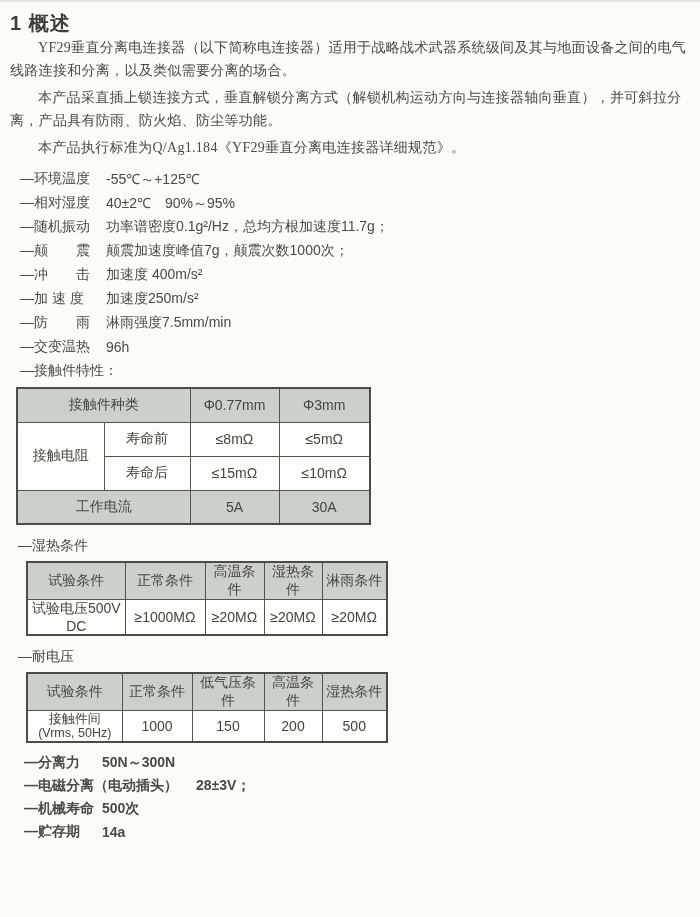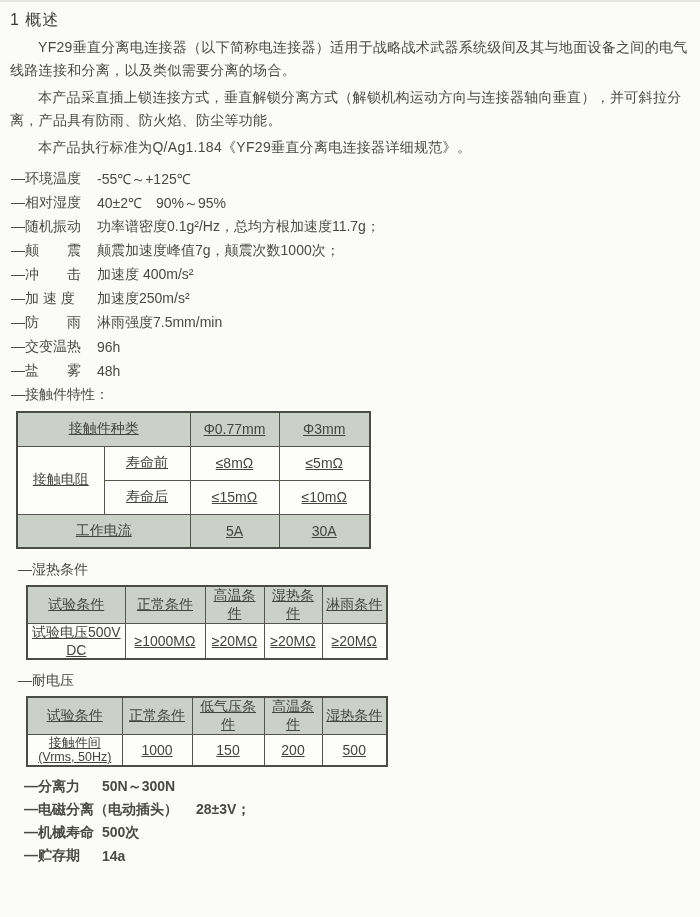--- a/index.html
+++ b/index.html
@@ -12,43 +12,42 @@
     overflow: hidden;
     position: relative;
   }
   body::before { 
     content: ""; position: absolute; top: 0; left: 0; right: 0; height: 2px;
     background: #e4e6e0;
   }
   .doc { padding: 10px 6px 0 8px; }
 
   .sec-title {
-    font-size: 16px; font-weight: normal; color: #3d3d38;
+    font-size: 20px; font-weight: bold; color: #3d3d38;
     letter-spacing: 1px; margin: 0 0 4px 2px; height: 22px;
   }
   .sec2-title { margin-top: 16px; }
 
   .para {
     font-size: 14px; line-height: 23px; text-indent: 28px;
-    margin: 4px 2px 0 2px; color: #4a4a44; letter-spacing: 0.3px;
+    margin: 4px 2px 0 2px; color: #4a4a44; letter-spacing: 0.3px; font-family: Liberation Serif, serif;
   }
 
   .spec-list { margin-top: 8px; }
   .spec-item {
     display: flex; align-items: center; height: 24px;
-    font-size: 14px; margin-left: 3px; color: #4a4a44;
+    font-size: 14px; margin-left: 12px; color: #4a4a44;
   }
   .spec-label { min-width: 86px; white-space: pre; }
   .spec-value { white-space: pre; }
 
   table {
     border-collapse: collapse;
     border: 2px solid #4c4c46;
     background: #fdfefb;
-    text-decoration: underline;
   }
   td {
     border: 1px solid #55554e;
     font-size: 14px; text-align: center; vertical-align: middle;
     color: #45453f; padding: 0 2px;
   }
   td.shaded { background: #cbd1c8; }
 
   .contact-table { margin: 4px 0 0 8px; }
   .contact-table td { height: 34px; }
@@ -108,24 +107,20 @@
       <span class="spec-label">—加 速 度</span>
       <span class="spec-value">加速度250m/s²</span>
     </div>
     <div class="spec-item">
       <span class="spec-label">—防　　雨</span>
       <span class="spec-value">淋雨强度7.5mm/min</span>
     </div>
     <div class="spec-item">
       <span class="spec-label">—交变温热</span>
       <span class="spec-value">96h</span>
-    </div>
-    <div class="spec-item">
-      <span class="spec-label">—盐　　雾</span>
-      <span class="spec-value">48h</span>
     </div>
     <div class="spec-item">
       <span class="spec-label">—接触件特性：</span>
       <span class="spec-value"></span>
     </div>
   </div>
 
   <table class="contact-table">
     <colgroup>
         <col style="width:87px">

